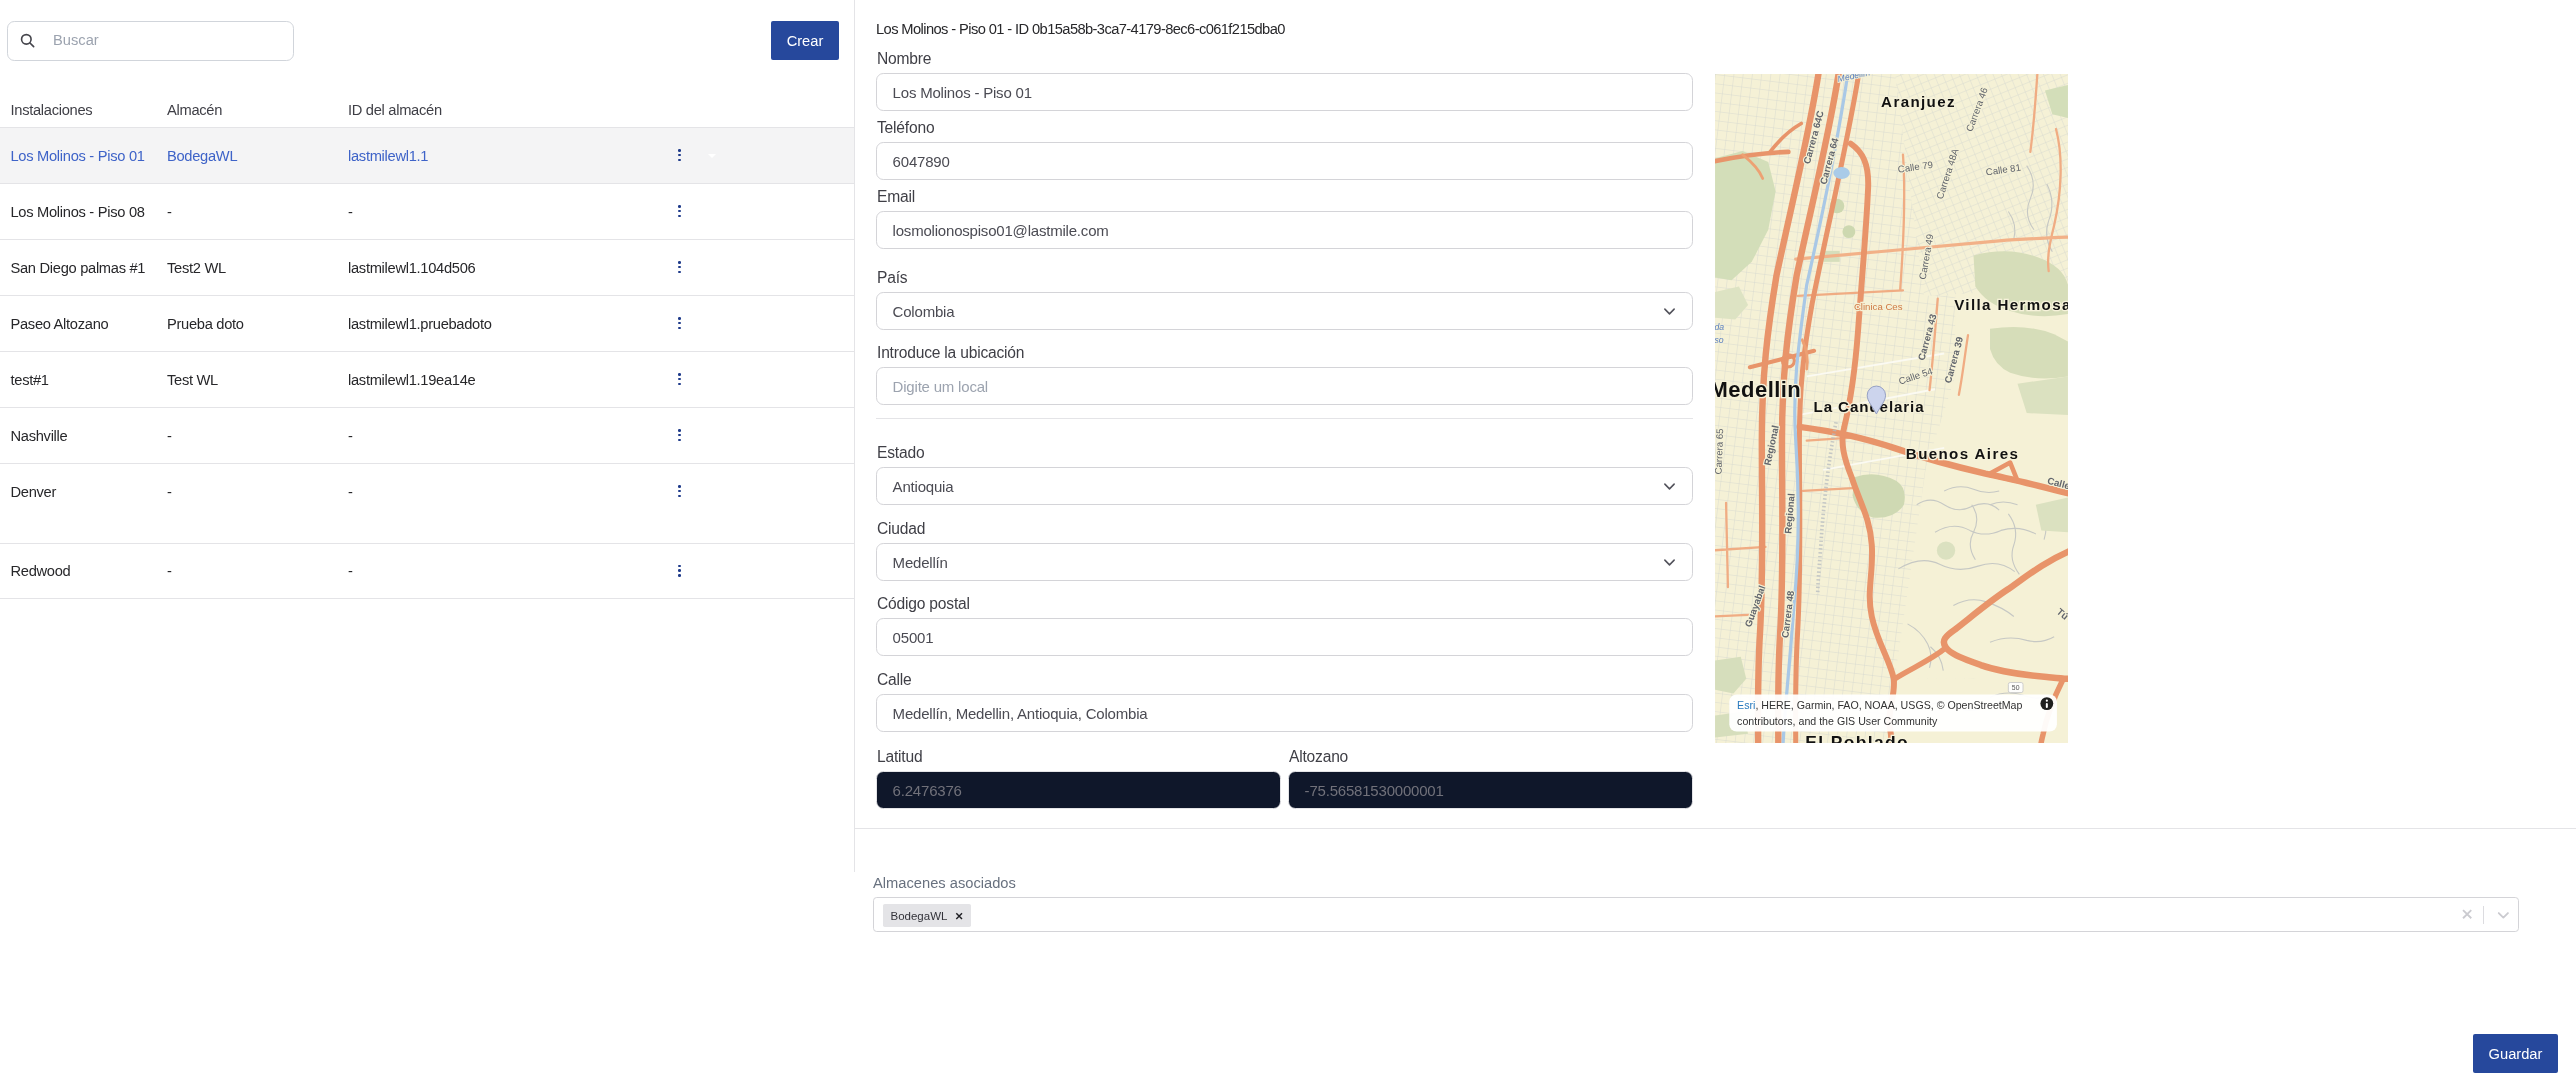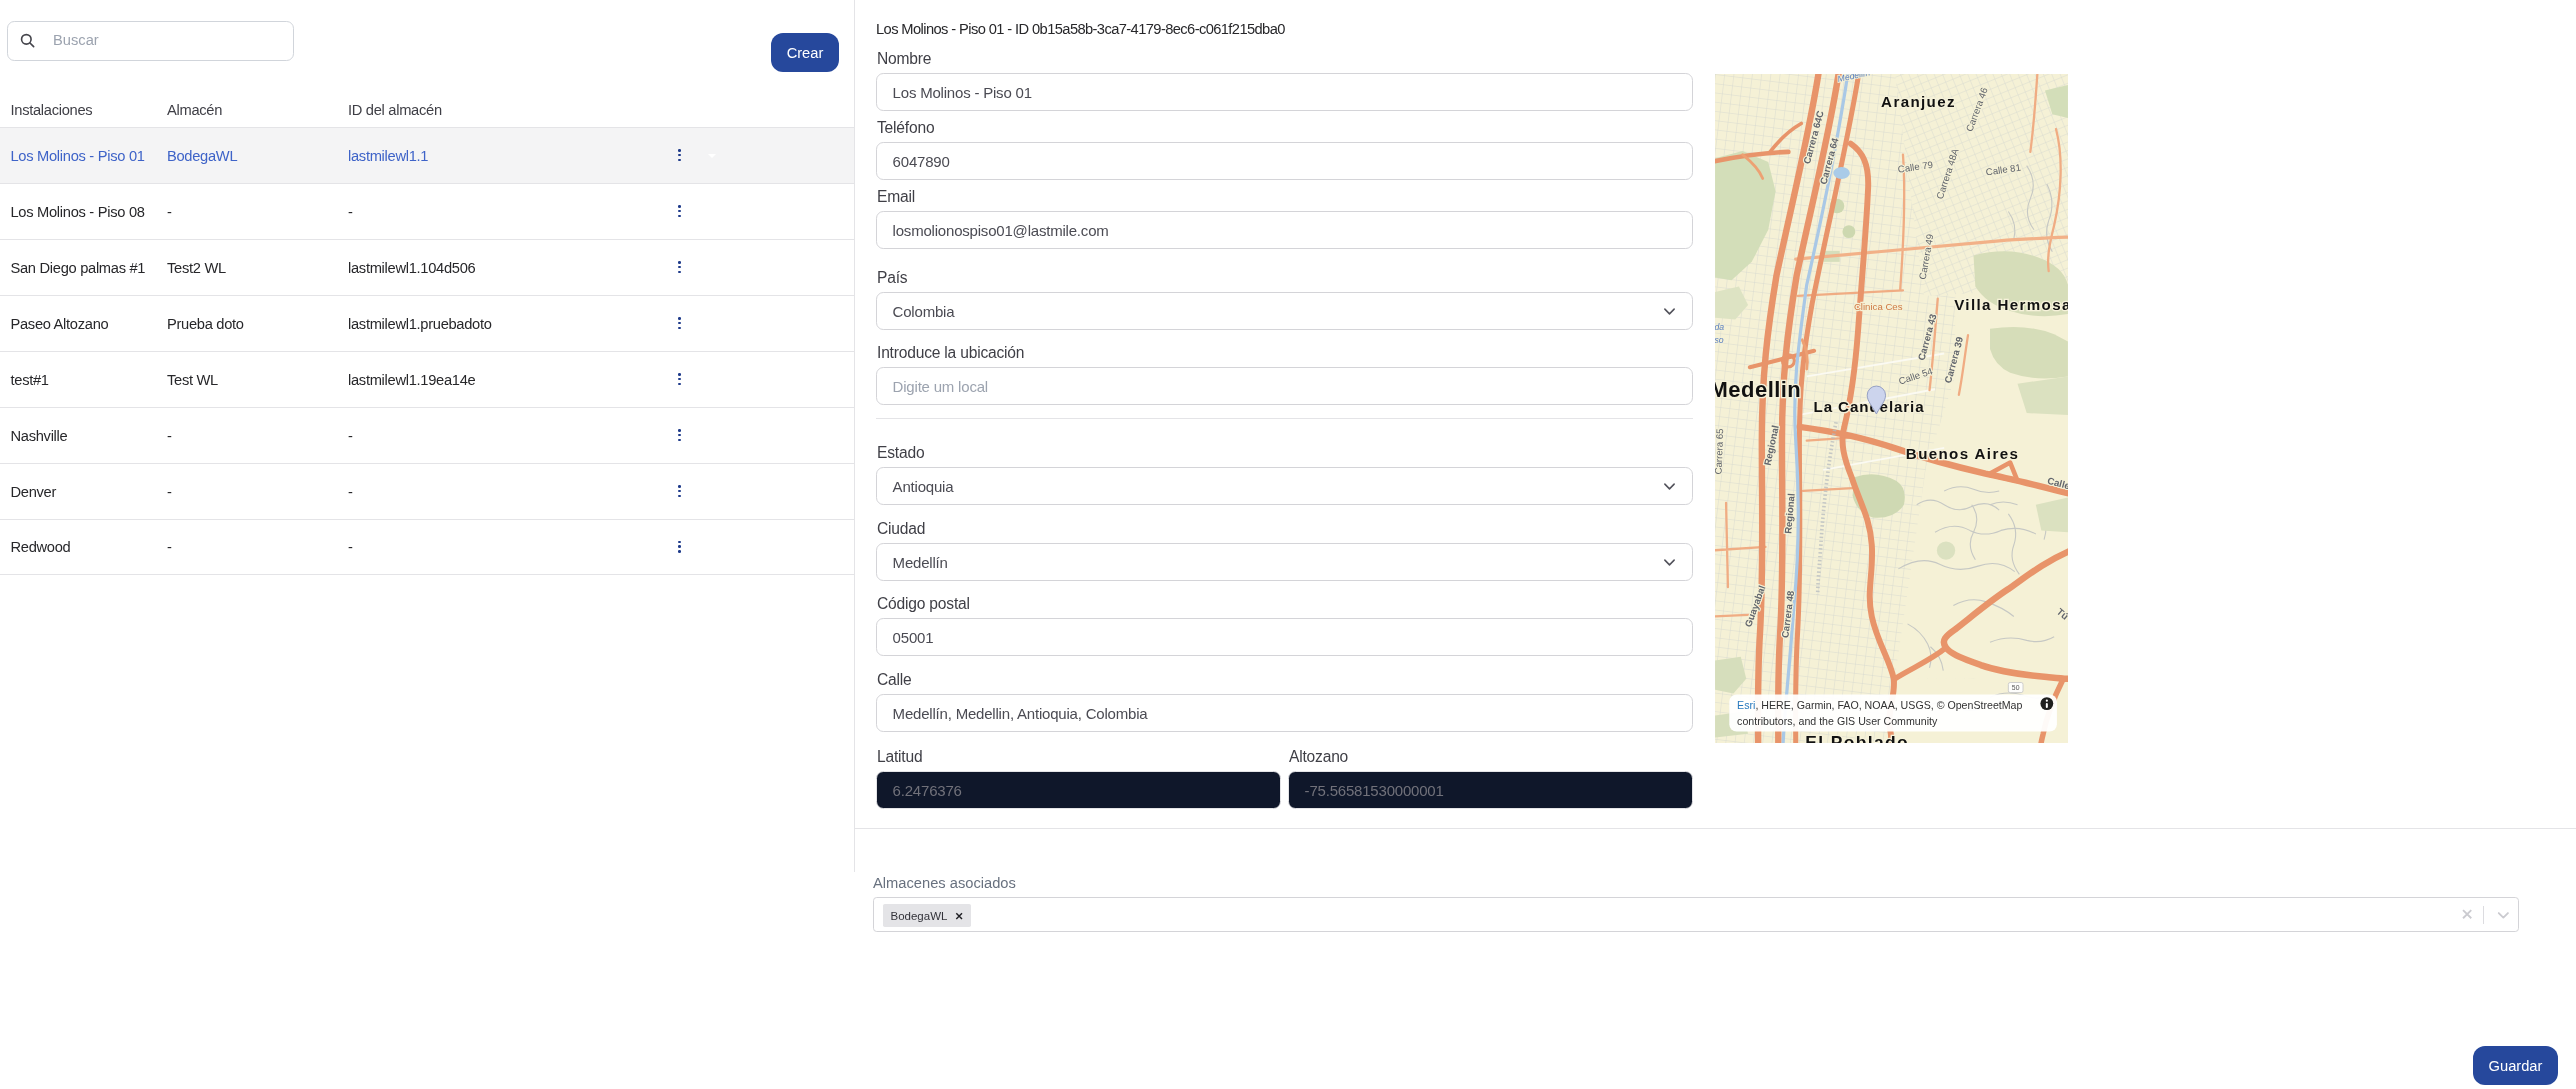--- a/index.html
+++ b/index.html
@@ -1,27 +1,27 @@
 <!DOCTYPE html>
 <html style="font-size:14.7px"><head>
 <meta charset="utf-8">
 <style>
   * { margin:0; padding:0; box-sizing:border-box; }
   html,body { width:2576px; height:1090px; background:#fff; font-family:"Liberation Sans", sans-serif; overflow:hidden; }
   .abs { position:absolute; }
   
   .searchbox { left:7.3px; top:21px; width:287px; height:40px; border:0.9px solid #d1d5db; border-radius:7.3px; }
   .searchph { left:53px; top:32px; font-size:14.7px; color:#9ca3af; }
-  .btn { background:#26489c; color:#fff; font-size:14.7px; border-radius:12px; display:flex; align-items:center; justify-content:center;margin-top:12px; }
+  .btn { background:#26489c; color:#fff; font-size:14.7px; border-radius:2px; display:flex; align-items:center; justify-content:center; }
   .crear { left:771px; top:21px; width:68px; height:39px; }
   .guardar { left:2473px; top:1034px; width:85px; height:39px; }
   .th { top:102px; font-size:14.7px; color:#3f3f46; letter-spacing:-0.3px; }
   .rows { left:0; top:127px; width:854px; }
   .row { position:relative; height:56px; border-top:0.9px solid #e4e4e7; font-size:14.7px; color:#27272a; letter-spacing:-0.3px; }
-  .row.last { border-bottom:0.9px solid #e4e4e7; }
+  .row.last { border-bottom:0.9px solid #e4e4e7;margin-top:24px; }
   .row.sel { background:#f4f4f5; }
   .row.sel .c1, .row.sel .c2, .row.sel .c3 { color:#3e63c8; }
   .cell { position:absolute; top:0; height:100%; display:flex; align-items:center; }
   .c1 { left:10.5px; } .c2 { left:167px; } .c3 { left:348px; }
   .dots { position:absolute; left:676px; top:50%; margin-top:-6.4px; width:7.3px; height:13px; }
   .dots i { position:absolute; left:2.4px; width:2.7px; height:2.7px; border-radius:50%; background:#1e3a8a; }
   .dots i:nth-child(1){top:0;} .dots i:nth-child(2){top:4.7px;} .dots i:nth-child(3){top:9.4px;}
   .caret { position:absolute; left:708px; top:50%; margin-top:-1.8px; width:0; height:0; border-left:4.1px solid transparent; border-right:4.1px solid transparent; border-top:4.1px solid #fff; }
   .vdiv { left:854px; top:0; width:0.9px; height:872px; background:#e4e4e7; }
   

